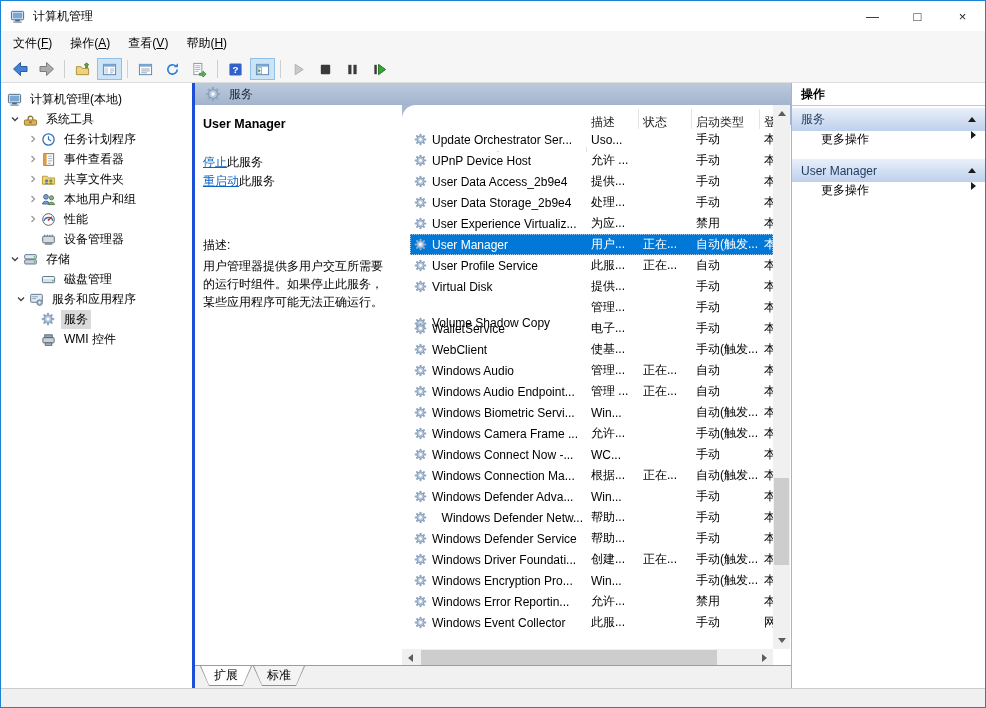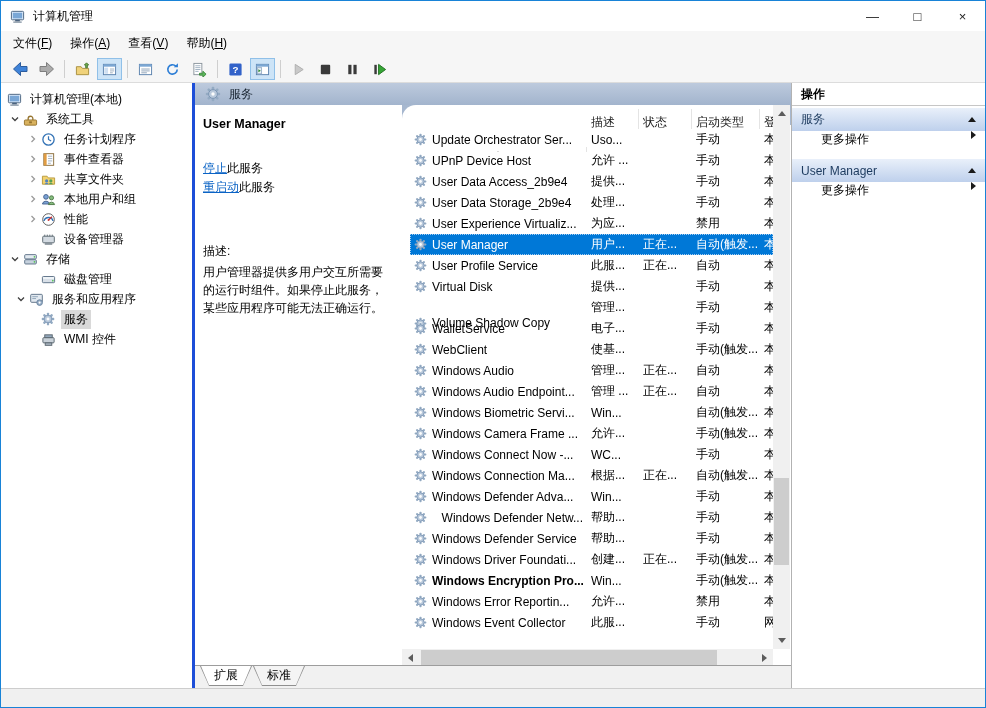--- a/index.html
+++ b/index.html
@@ -26,21 +26,21 @@
   .tw-arrow{width:16px;flex:0 0 auto;display:inline-flex;justify-content:center;align-items:center;}
   .tree-icon{width:15px;height:15px;flex:0 0 auto;margin-right:5px;display:inline-flex;}
   .tree-label{padding:1px 3px;}
   .tree-label.sel{background:#d9d9d9;}
   
   .middle{flex:1;min-width:0;display:flex;flex-direction:column;border-right:1px solid #b2b2b2;}
   .band{height:22px;flex:0 0 auto;background:linear-gradient(#bdcadd,#a2b4cd);display:flex;align-items:center;padding-left:10px;gap:8px;color:#16222f;}
   .middle-body{flex:1;position:relative;background:#fff;min-height:0;}
   .detail{position:absolute;left:0;top:0;bottom:22px;width:202px;padding:12px 4px 0 8px;box-sizing:border-box;}
   .svc-name{font-weight:bold;font-size:12.5px;}
-  .links{margin-top:28px;line-height:19px;}
+  .links{margin-top:22px;line-height:19px;}
   a.svclink{color:#0b63c5;text-decoration:underline;cursor:pointer;}
   .desc-label{margin-top:46px;}
   .desc-text{margin-top:3px;line-height:18px;width:188px;}
   .corner-bg{position:absolute;left:207px;top:0;right:0;height:20px;background:#a6b7cf;}
   .list-panel{position:absolute;left:207px;top:0;right:1px;bottom:22px;background:#fff;border-top-left-radius:14px;}
   .lv{position:absolute;top:4px;left:8px;right:17px;bottom:17px;overflow:hidden;}
   .lv-header{display:flex;height:20px;}
   .col{position:relative;box-sizing:border-box;flex:0 0 auto;padding:5px 4px 0;border-right:1px solid #e4e4e4;white-space:nowrap;overflow:hidden;color:#1a1a1a;}
   .sort{position:absolute;top:-1px;left:50%;margin-left:-6px;}
   .lv-row{display:flex;height:21px;align-items:center;white-space:nowrap;cursor:default;}
@@ -886,21 +886,21 @@
                       </svg>
                     </span>
                     <span>Windows Driver Foundati...</span>
                   </div>
                   <div class="cell" style="flex: 0 0 52px; width: 52px;">创建...</div>
                   <div class="cell" style="flex: 0 0 53px; width: 53px;">正在...</div>
                   <div class="cell" style="flex: 0 0 68px; width: 68px;">手动(触发...</div>
                   <div class="cell" style="flex: 0 0 60px; width: 60px;">本</div>
                 </div>
                 <div class="lv-row">
-                  <div class="cell name" style="flex: 0 0 177px; width: 177px; font-weight: bold;">
+                  <div class="cell name" style="flex: 0 0 177px; width: 177px;">
                     <span class="tbi">
                       <svg width="13" height="13" viewBox="0 0 16 16" xmlns="http://www.w3.org/2000/svg">
                         <g fill="#93aac2">
                           <rect x="6.7" y="0.8" width="2.6" height="14.4" rx="1"></rect>
                           <rect x="0.8" y="6.7" width="14.4" height="2.6" rx="1"></rect>
                           <rect x="6.7" y="0.8" width="2.6" height="14.4" rx="1" transform="rotate(45 8 8)"></rect>
                           <rect x="6.7" y="0.8" width="2.6" height="14.4" rx="1" transform="rotate(-45 8 8)"></rect>
                         </g>
                         <circle cx="8" cy="8" r="4.4" fill="#b9c9db" stroke="#7d96b5"></circle>
                         <circle cx="8" cy="8" r="1.7" fill="#fdfdfd"></circle>

